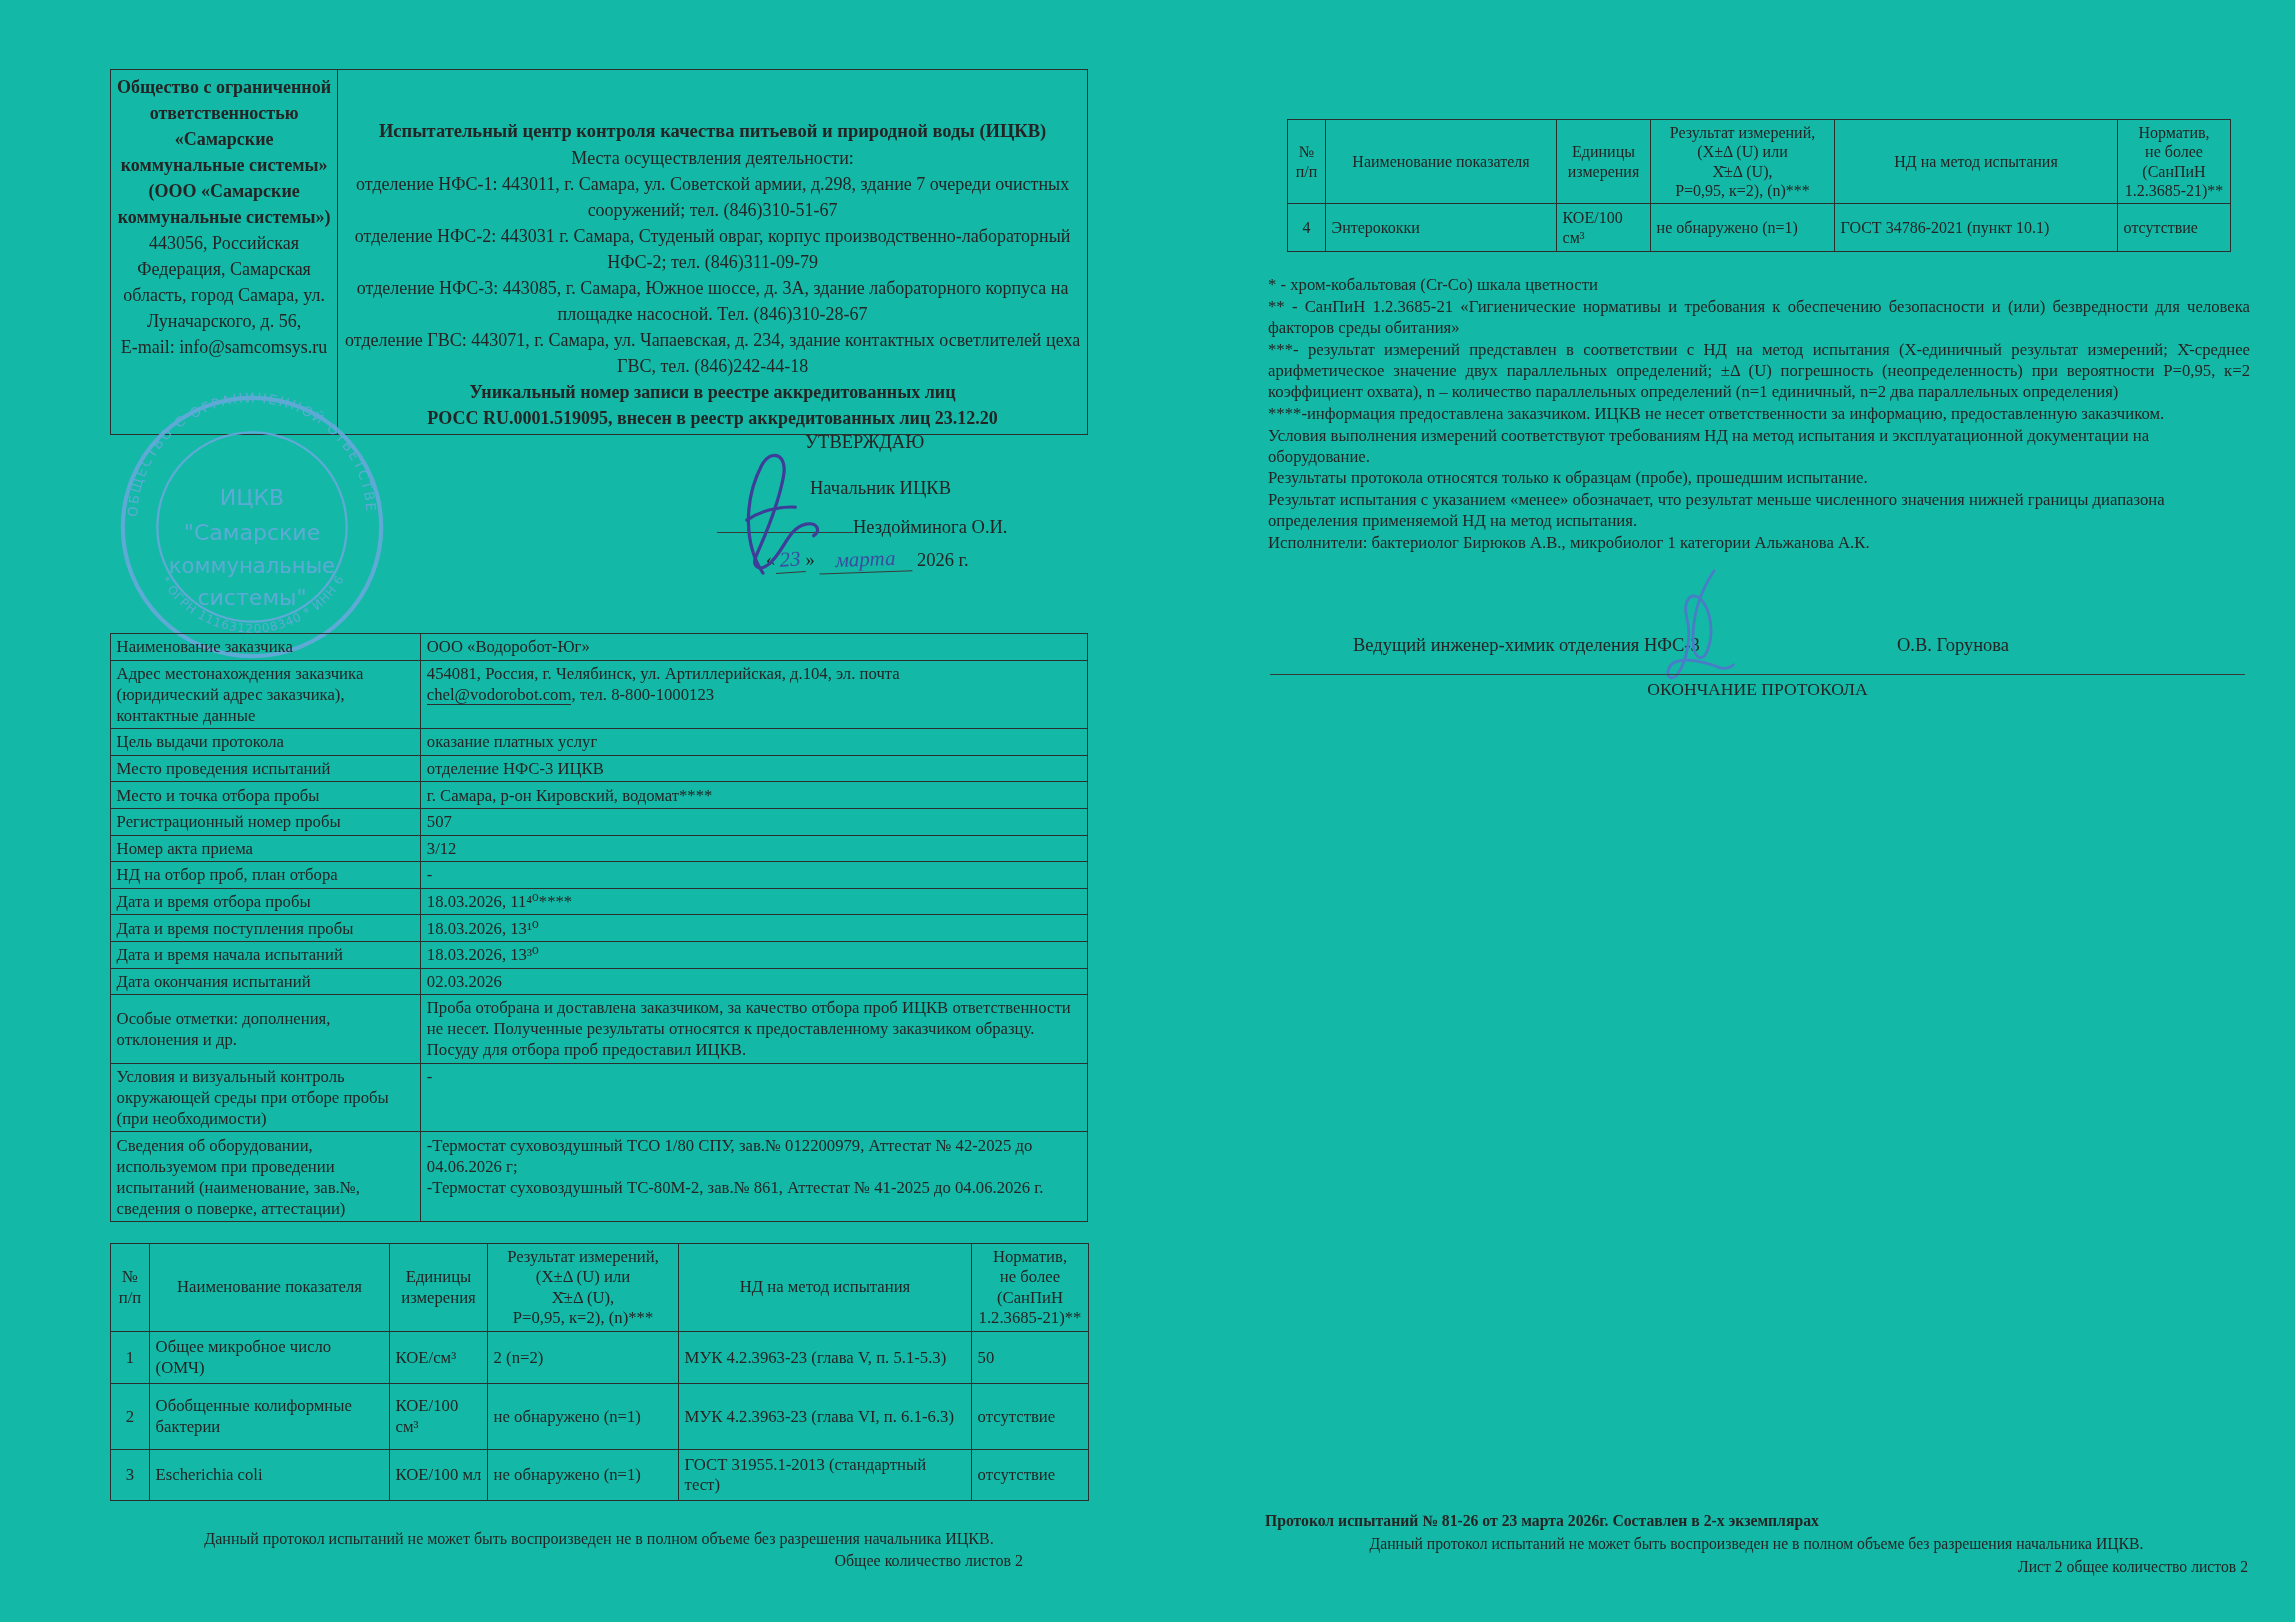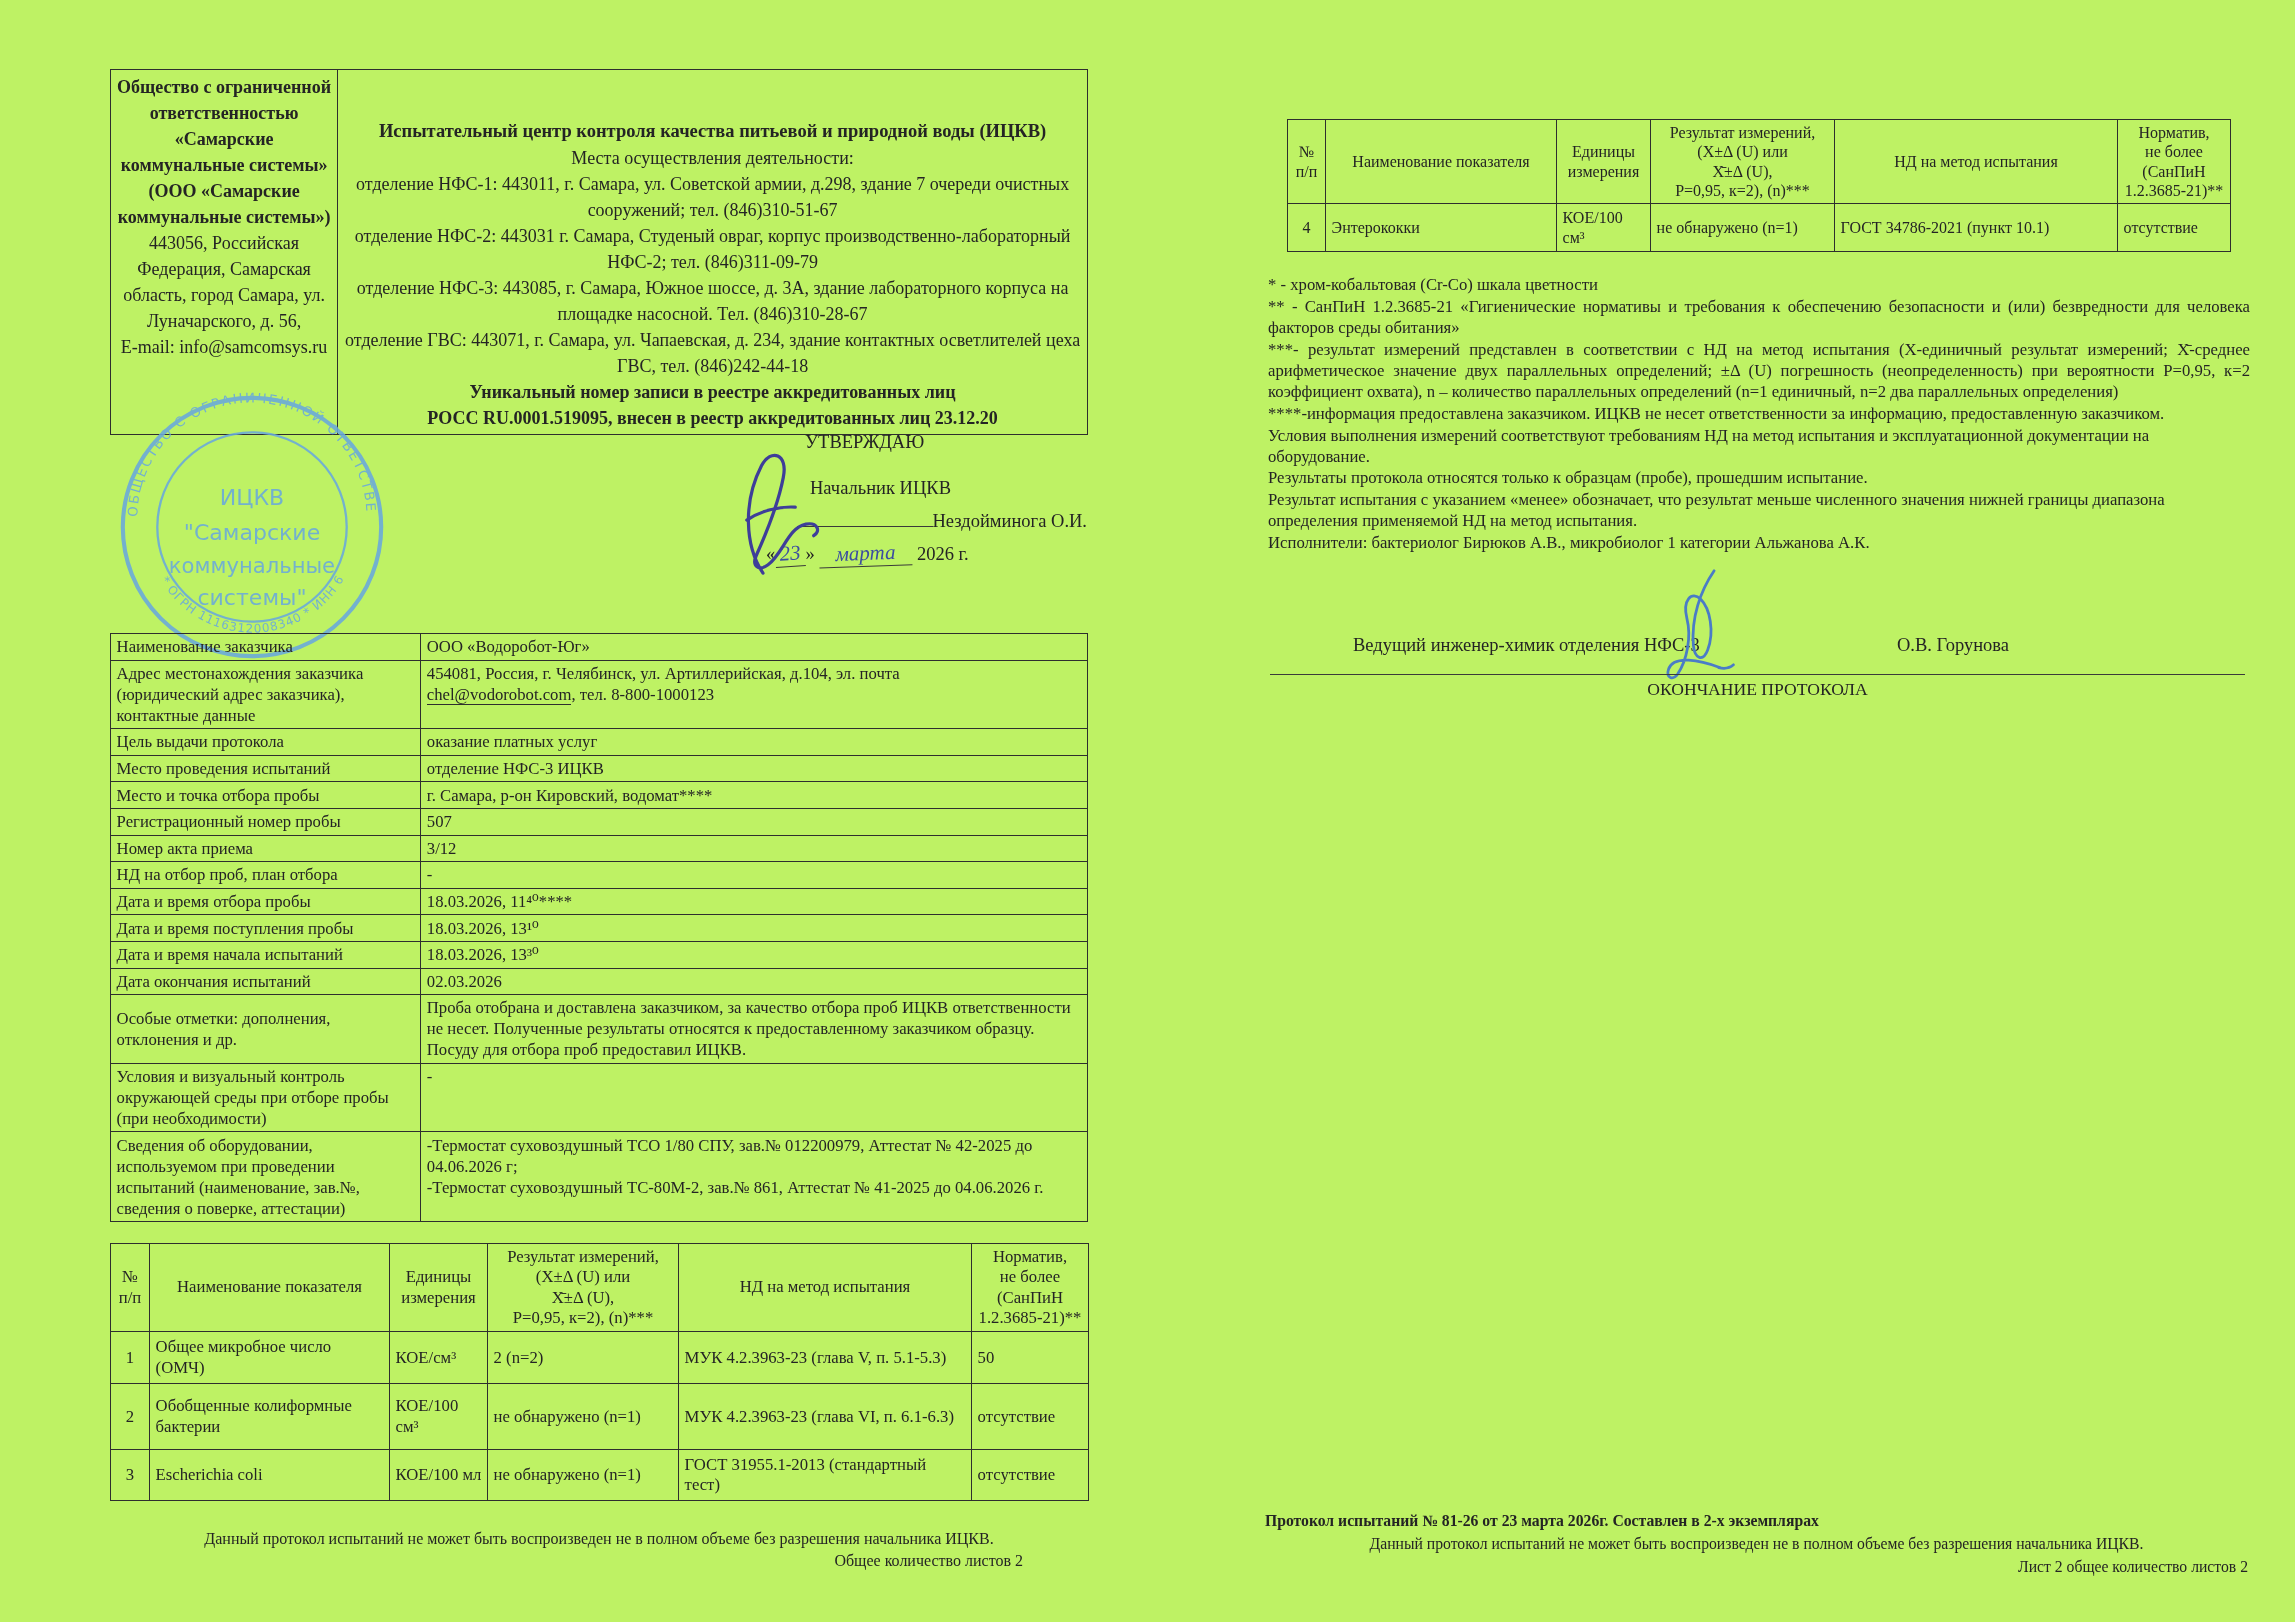--- a/index.html
+++ b/index.html
@@ -1,37 +1,37 @@
 <!DOCTYPE html>
 <html style="font-size:7.4px"><head>
 <meta charset="utf-8">
 <style>
   html,body{margin:0;padding:0;background:#e8e8e8;}
-  #canvas{position:relative;width:2295px;height:1623px;background:#bef264;
+  #canvas{position:relative;width:2295px;height:1623px;background:#14b8a6;
           font-family:"Liberation Serif","DejaVu Serif",serif;color:#242424;overflow:hidden;}
 
   
   table.hdr{position:absolute;left:110px;top:69px;width:978px;border-collapse:collapse;table-layout:fixed;}
   table.hdr td{border:1.9px solid #2e2e2e;vertical-align:top;padding:3.7px 4.6px;}
   td.org-cell{width:217px;text-align:center;font-size:18px;line-height:26px;}
   .org-name{font-weight:bold;}
   td.icc-cell{text-align:center;font-size:18px;line-height:26px;padding-top:24px;}
   .cb-title{font-weight:bold;font-size:18.5px;margin-top:44px;}
   .cb-sub{margin-top:0.9px;}
   .cb-lines{white-space:normal;}
   .cb-reg{font-weight:bold;}
 
   
   .stamp{position:absolute;left:115px;top:390px;width:274px;height:274px;opacity:.88;}
 
   
   .approve{position:absolute;left:717px;top:429px;width:370px;font-size:18.5px;line-height:26px;}
   .ap1{padding-left:88px;}
   .ap2{padding-left:93px;margin-top:20px;}
-  .ap3{margin-top:5px;text-align:right;}
+  .ap3{margin-top:11px;}
   .sig-underline{display:inline-block;width:136px;height:20.4px;border-bottom:1.4px solid #3a3a3a;}
   .ap4{margin-top:5.6px;padding-left:49px;}
   .hw{color:#3b4da0;font-style:italic;font-size:21px;}
   .hw-day{display:inline-block;border-bottom:1.4px solid #3a3a3a;padding:0 4.6px;transform:rotate(-4deg);}
   .hw-month{display:inline-block;border-bottom:1.4px solid #3a3a3a;min-width:93px;text-align:center;transform:rotate(-2deg);}
   .sig1{position:absolute;left:719px;top:437px;width:111px;height:143px;}
 
   
   .ptitle{position:absolute;left:110px;top:563px;width:978px;text-align:center;line-height:24px;}
   .ptitle .t1{font-weight:bold;font-size:19.4px;}

